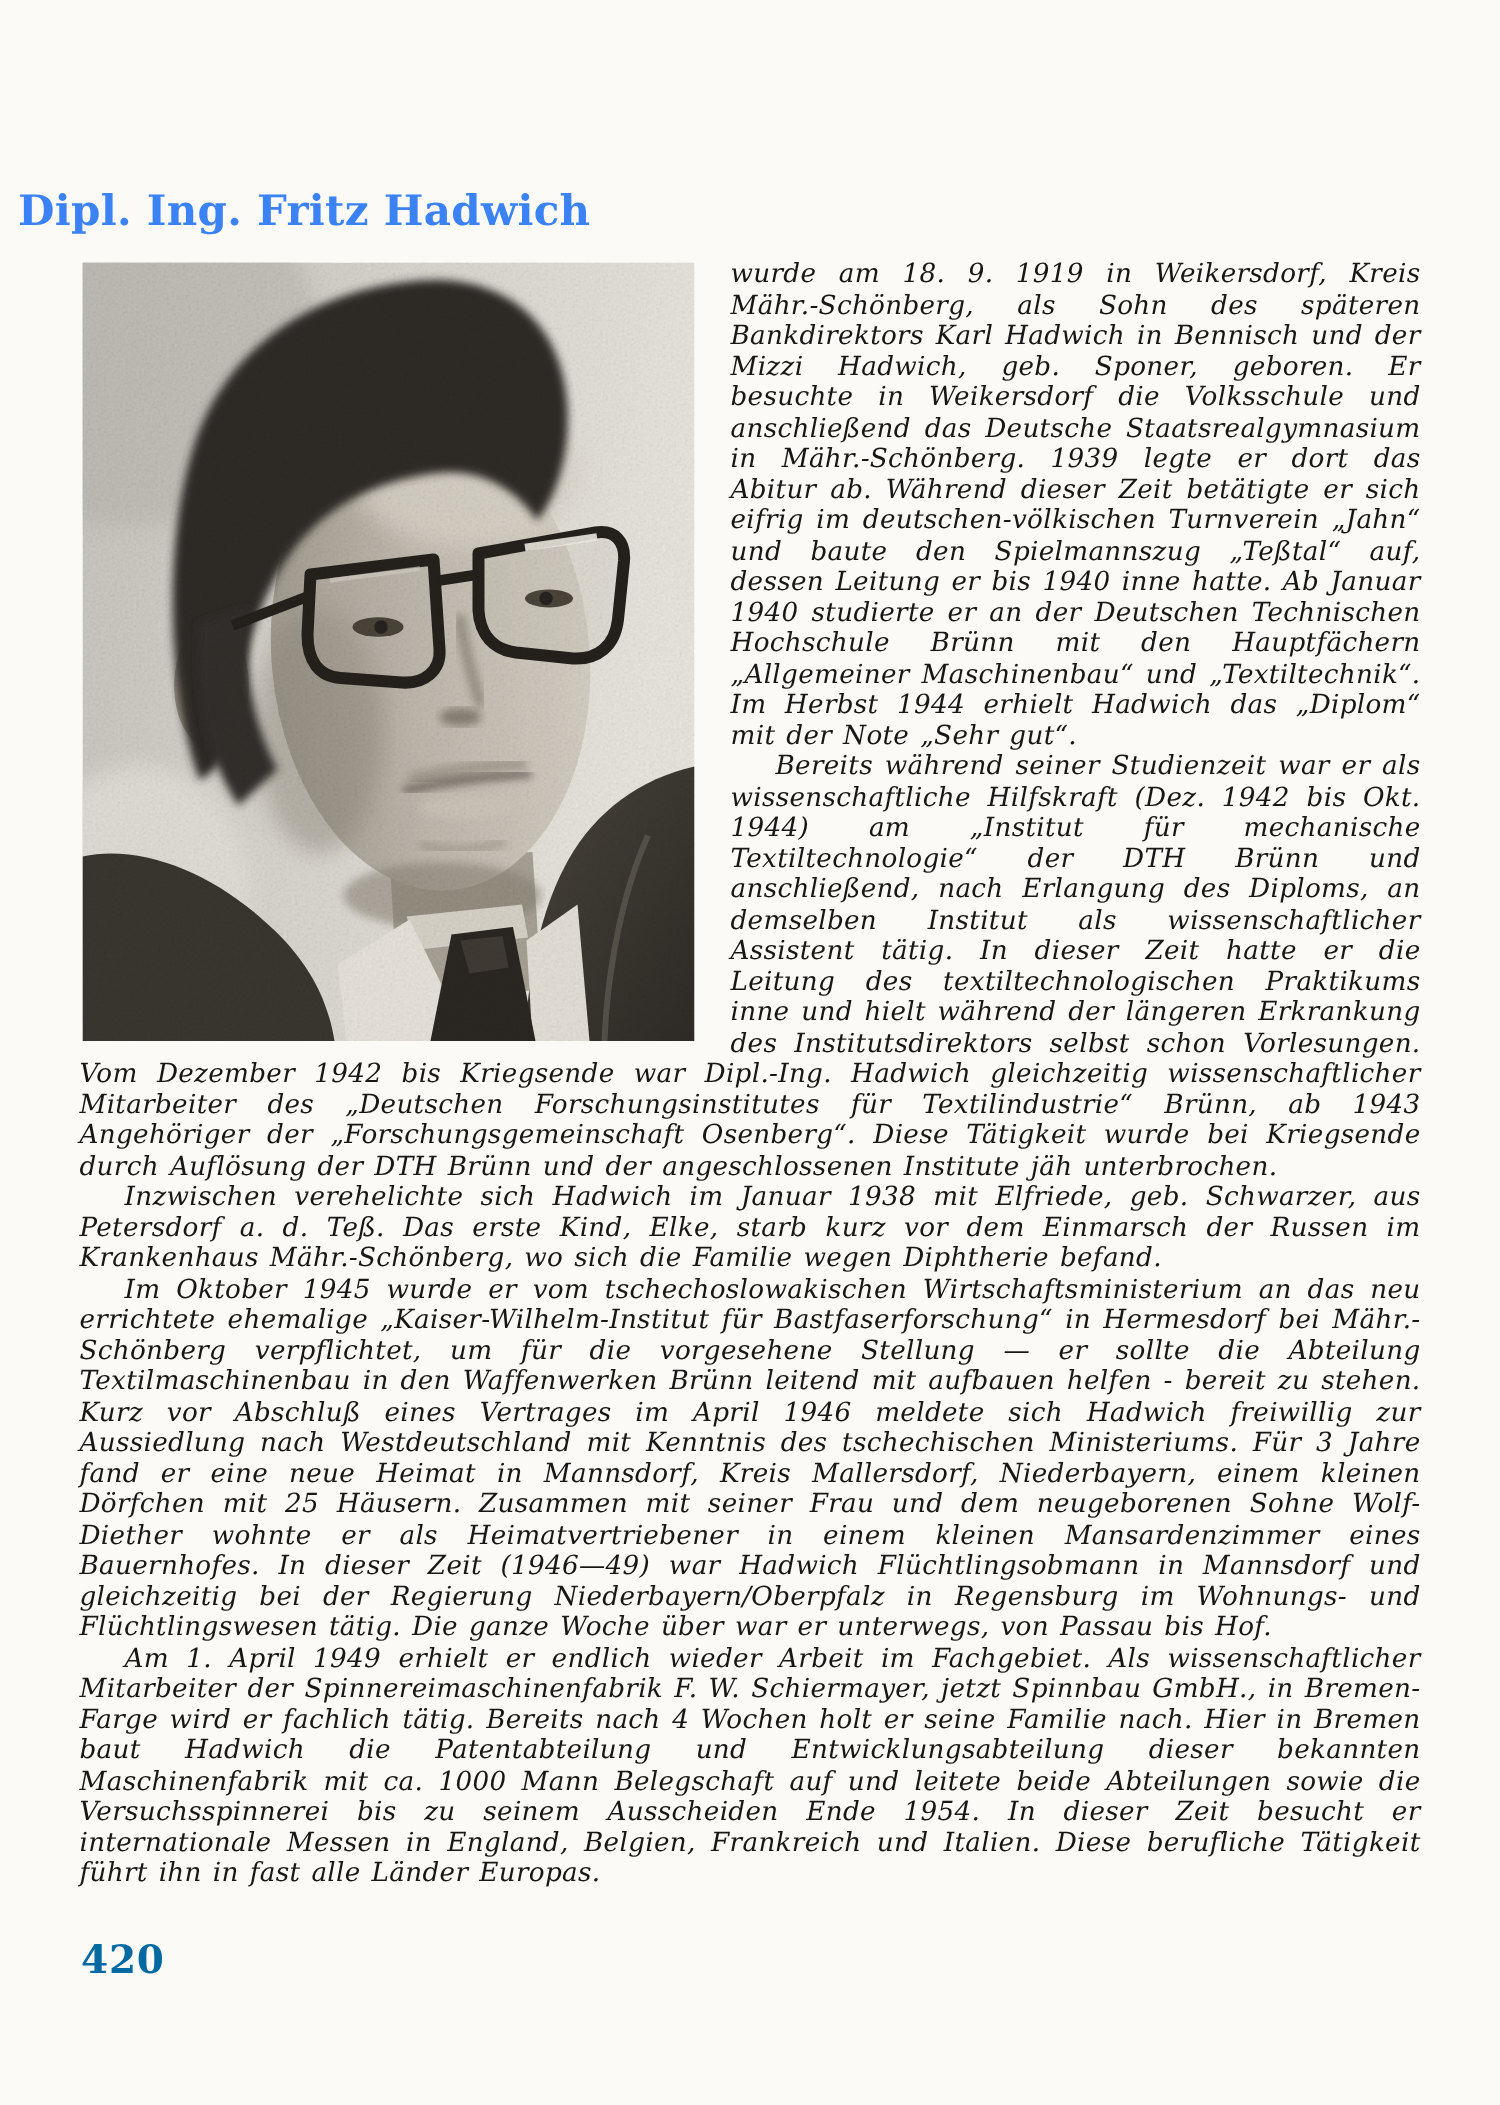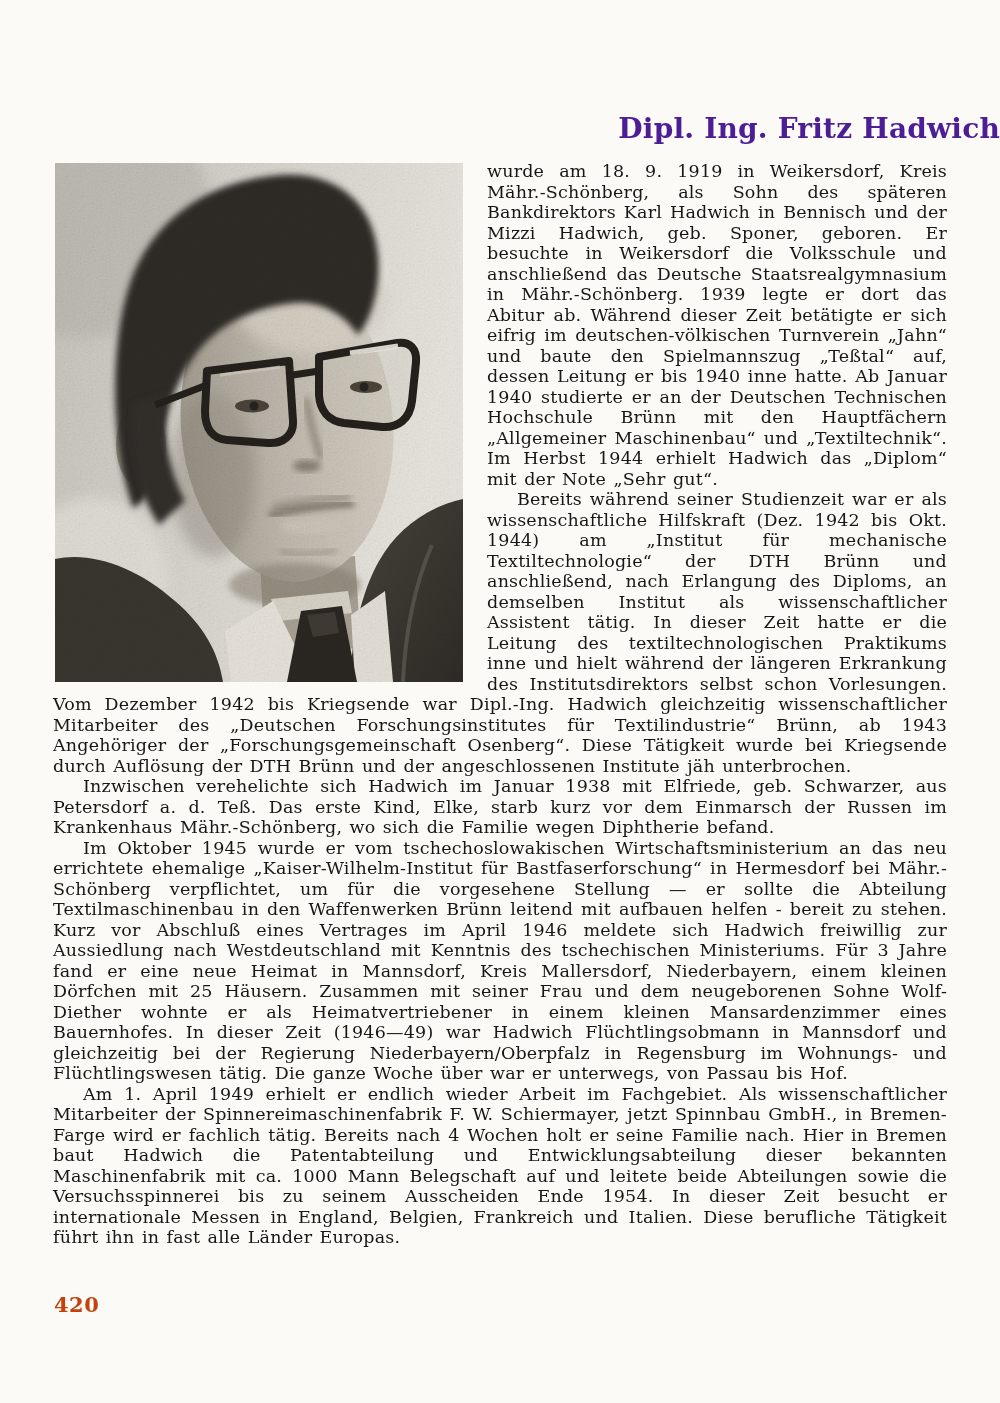--- a/index.html
+++ b/index.html
@@ -10,55 +10,56 @@
   .page {
     position: relative;
     width: 1000px;
     height: 1403px;
     background: #fbfaf7;
     overflow: hidden;
     color: #181715;
     font-family: "DejaVu Serif", serif;
   }
   .title {
-    margin: 0;
+    margin: 12px;
     padding-top: 113px;
-    text-align: right;
+    text-align: left;
     font-size: 28px;
     line-height: 32px;
     font-weight: 700;
     letter-spacing: 0.2px;
-    color: #4c1d95;
+    color: #3b82f6;
   }
   .content {
     margin: 16px 53px 0 53px;
     font-size: 17.5px;
     line-height: 20.5px;
     text-align: justify;
     letter-spacing: 0.2px;
     word-spacing: 1.6px;
+    font-style: italic;
   }
   figure.photo {
     float: left;
     width: 408px;
     height: 519px;
     margin: 2px 24px 10px 2px;
     padding: 0;
   }
   figure.photo svg { display: block; }
   .para { margin: 0; }
   .para.indent { text-indent: 30px; }
   .page-number {
     position: absolute;
     left: 54px;
     top: 1292px;
-    font-size: 21px;
+    font-size: 26px;
     font-weight: 700;
     letter-spacing: 0.5px;
-    color: #c2410c;
+    color: #0369a1;
   }
 </style>
 </head>
 <body>
 
 <div class="page">
 
   <h1 class="title">Dipl. Ing. Fritz Hadwich</h1>
 
   <div class="content">

